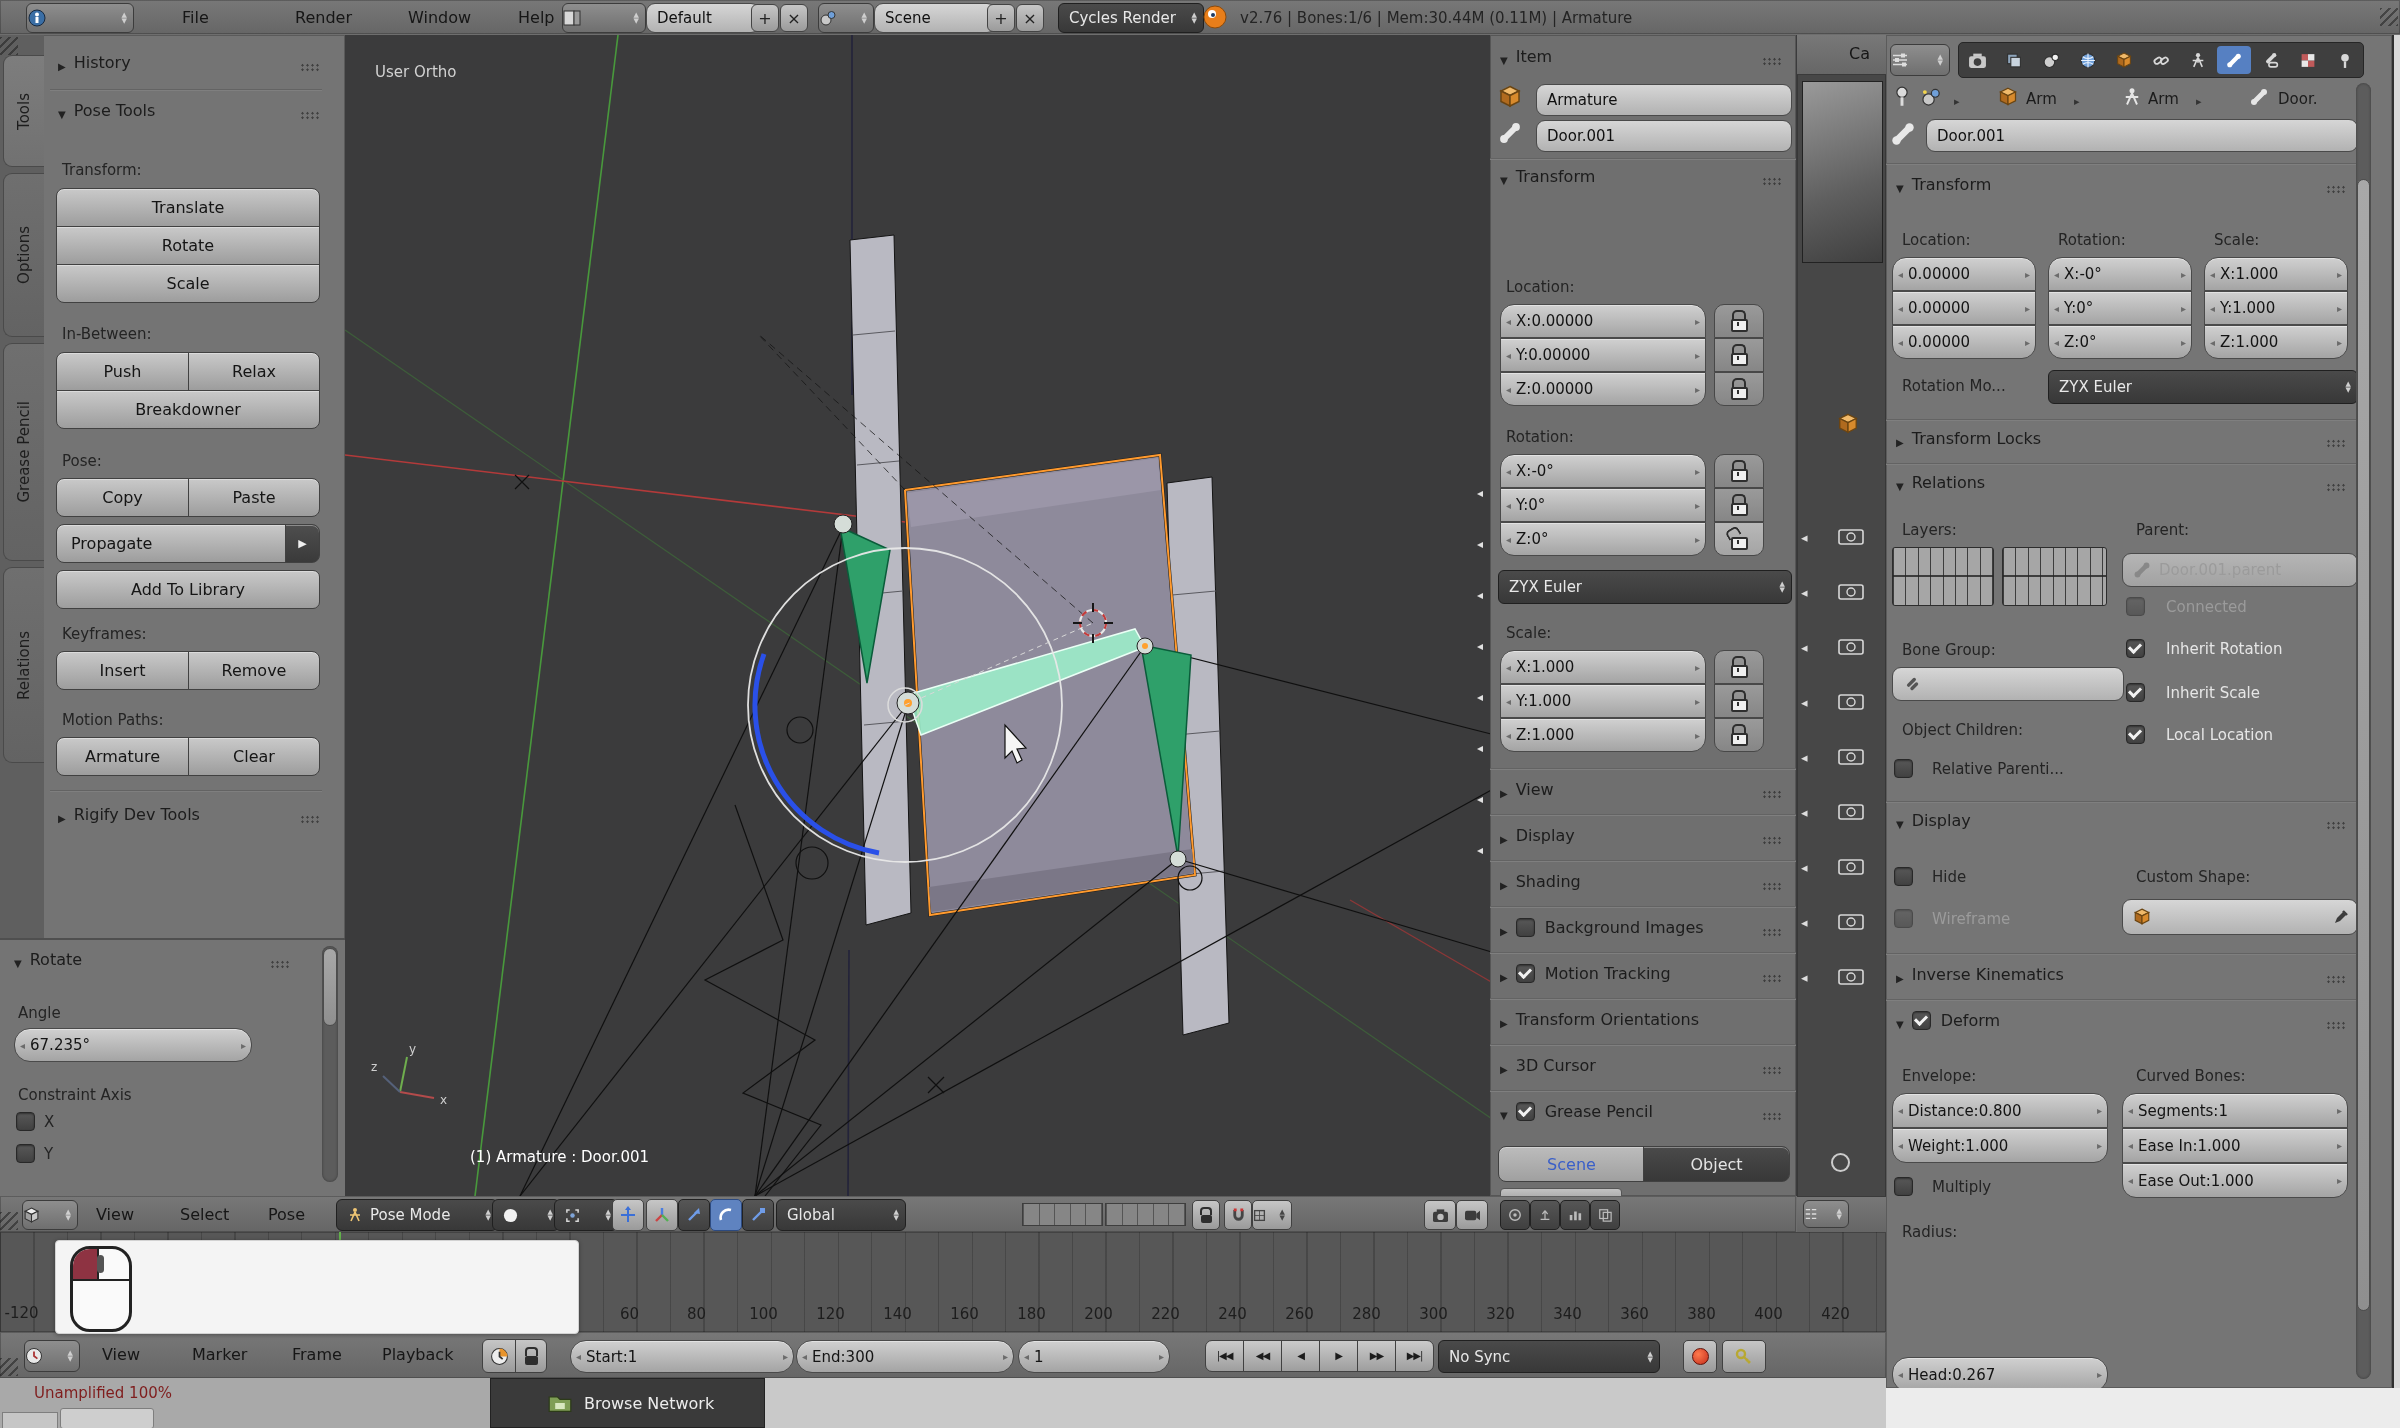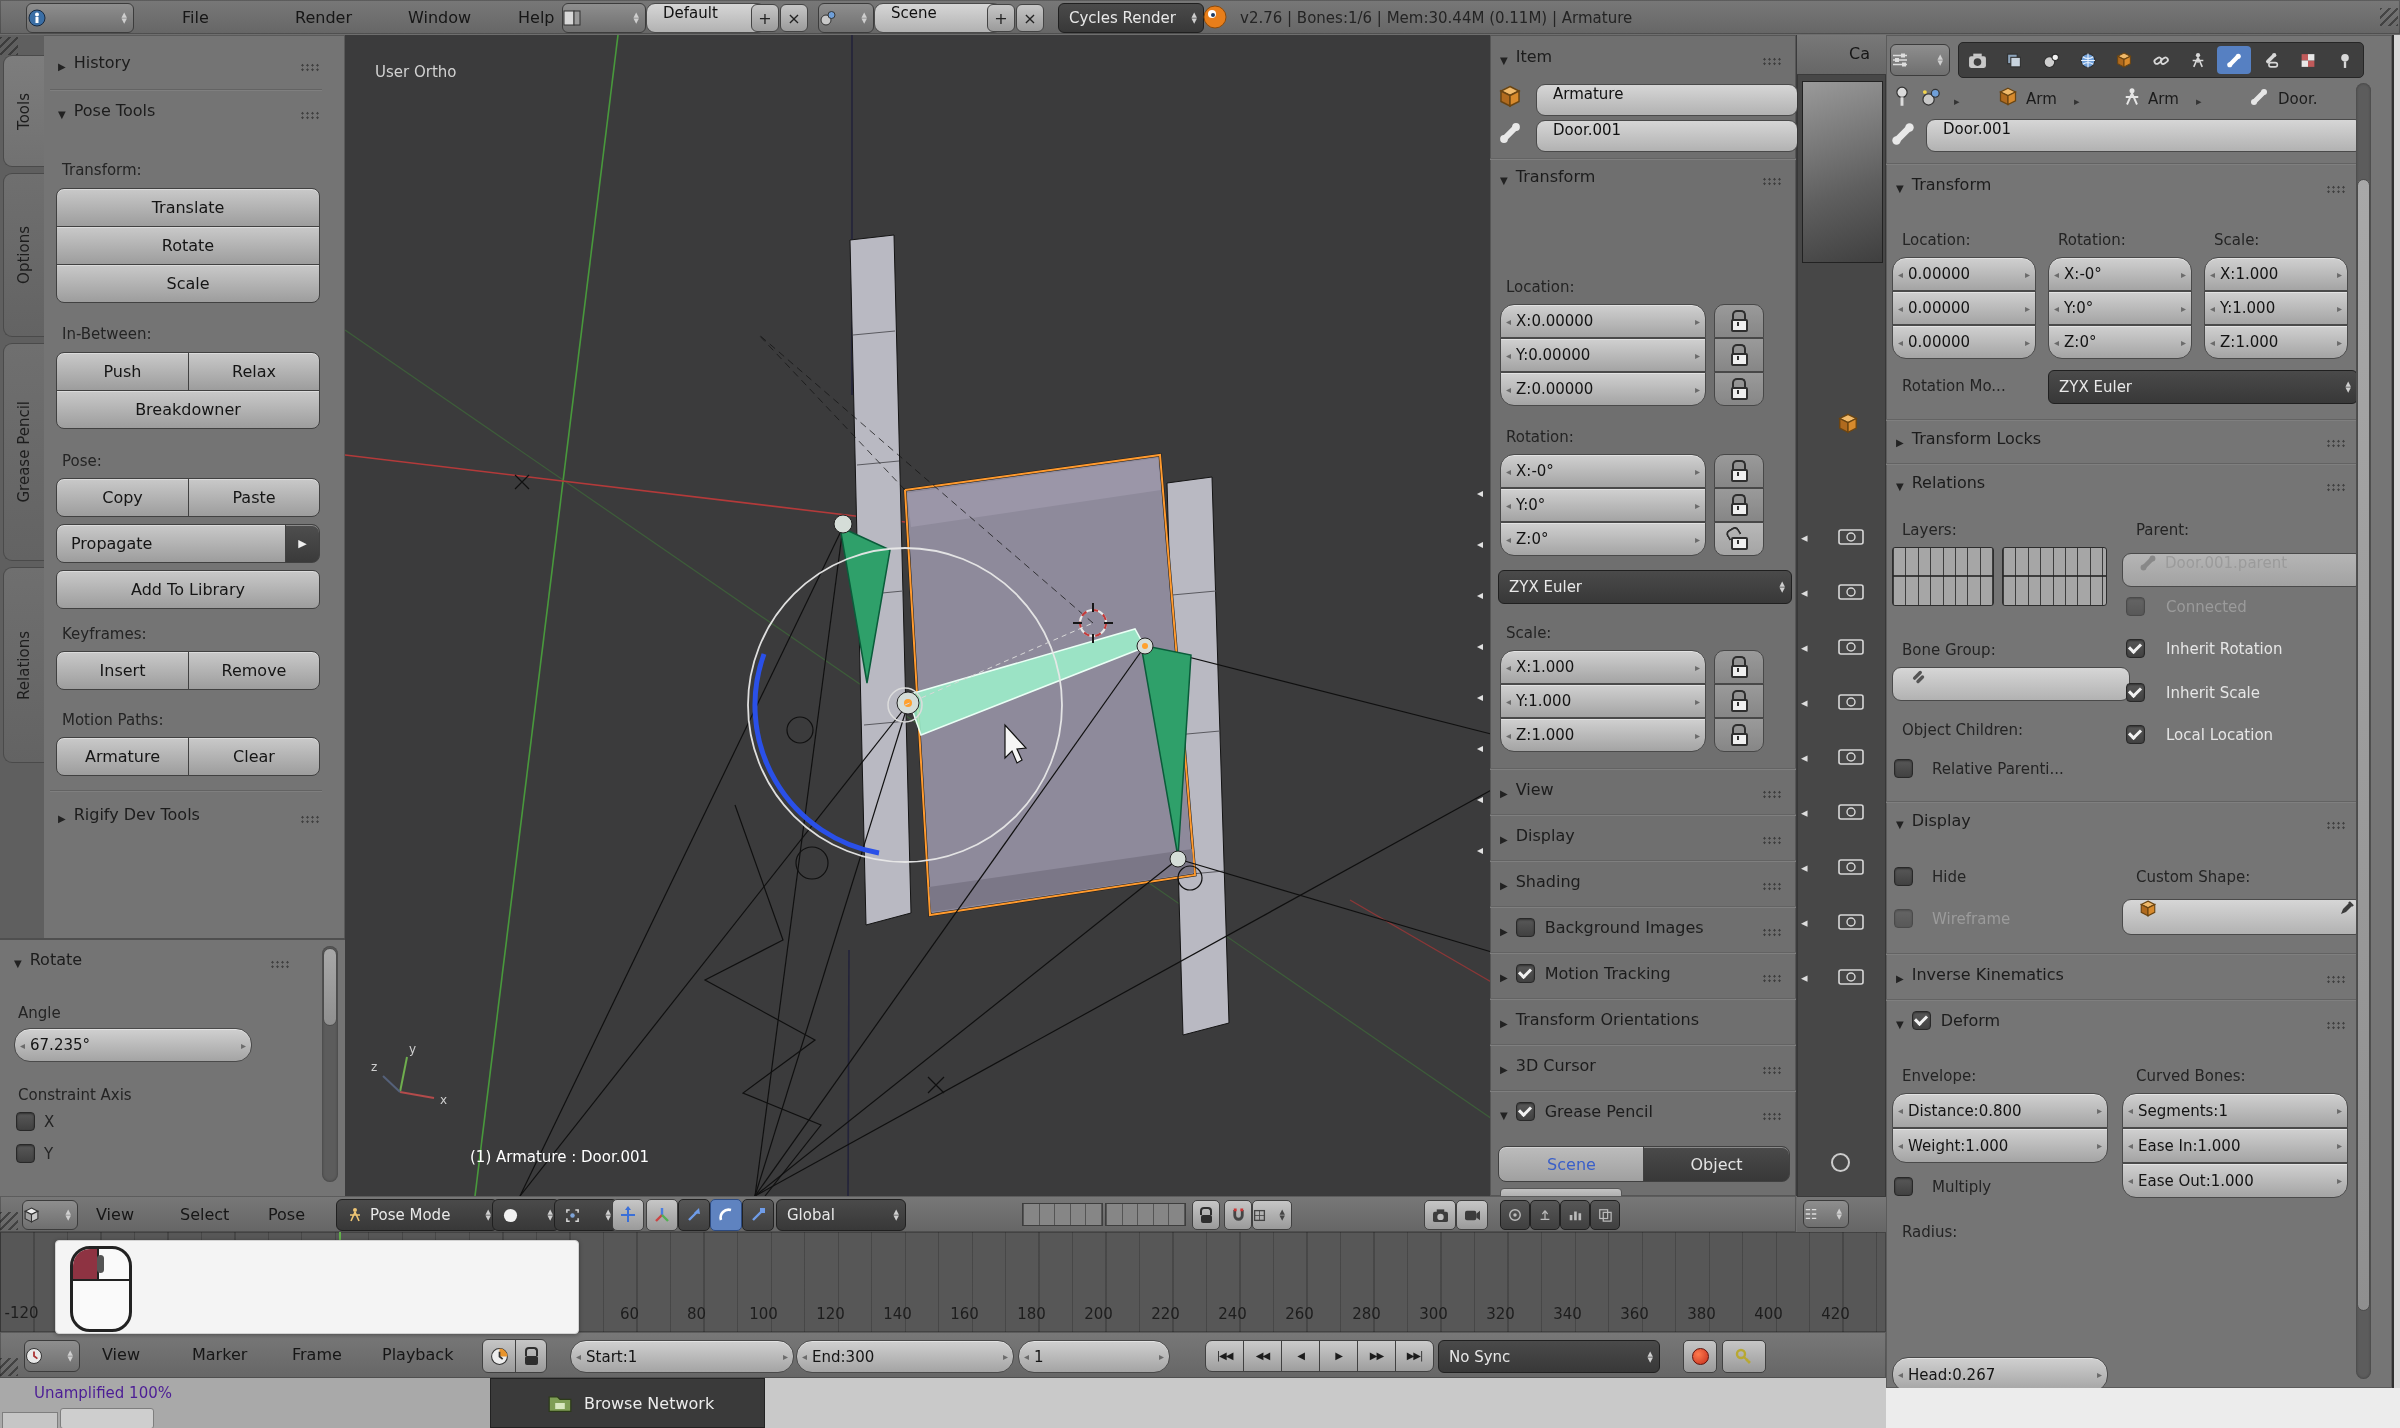--- a/index.html
+++ b/index.html
@@ -32,22 +32,22 @@
   .pill{position:absolute;display:flex;align-items:center;background:linear-gradient(#d0d0d0,#a4a4a4);
         border:1px solid #4a4a4a;border-radius:16px;font-size:15px;color:#141414;
         box-shadow:inset 0 1px 0 rgba(255,255,255,.4)}
   .pill::before{content:"◂";font-size:10px;color:#6b6b6b;padding:0 5px}
   .pill::after{content:"▸";font-size:10px;color:#6b6b6b;padding:0 5px}
   .pill .lab{white-space:pre}
   .pill .val{flex:1;text-align:left;white-space:pre}
   .pill .valr{flex:1;text-align:left;white-space:pre}
   .rT{border-radius:14px 14px 0 0}.rM{border-radius:0}.rB{border-radius:0 0 14px 14px}
   
-  .tf{position:absolute;display:flex;background:linear-gradient(#d6d6d6,#b2b2b2);
-      border:1px solid #4a4a4a;border-radius:9px;font-size:15px;color:#101010;padding-left:16px;white-space:nowrap}
+  .tf{position:absolute;display:flex;align-items:center;background:linear-gradient(#d6d6d6,#b2b2b2);
+      border:1px solid #4a4a4a;border-radius:9px;font-size:15px;color:#101010;padding-left:10px;white-space:nowrap}
   
   .dd{position:absolute;display:flex;align-items:center;background:linear-gradient(#4a4a4a,#383838);
       border:1px solid #202020;border-radius:6px;color:#e8e8e8;font-size:15px;padding-left:10px;white-space:nowrap}
   .ud{margin-left:auto;display:flex;flex-direction:column;align-items:center;font-size:7px;line-height:6px;
       color:#cfcfcf;padding:0 6px}
   .ud::before{content:"▲"}.ud::after{content:"▼"}
   
   .edbtn{position:absolute;display:flex;align-items:center;justify-content:center;gap:3px;
          background:linear-gradient(#8e8e8e,#6f6f6f);border:1px solid #3c3c3c;border-radius:6px}
   
@@ -1016,21 +1016,21 @@
     </div>
     <div class="iconbtn" style="left:1722px;top:8px;width:42px;height:31px">
       <svg width="18" height="18" viewBox="0 0 18 18">
           <circle cx="6" cy="6" r="4" fill="none" stroke="#b8a832" stroke-width="2.4"></circle>
           <path d="M9 9l6 6M13 15l2-2M11 13l2-2" stroke="#b8a832" stroke-width="2.2"></path>
         </svg>
     </div>
   </div>
 
   <div class="abs" style="left:0;top:1378px;width:490px;height:50px;background:#a9a9a9">
-    <span class="abs" style="left:34px;top:6px;font-size:15px;color:#4c1d95">Unamplified 100%</span>
+    <span class="abs" style="left:34px;top:6px;font-size:15px;color:#7f1d1d">Unamplified 100%</span>
     <div class="abs" style="left:2px;top:34px;width:54px;height:15px;background:#c6c6c6;border:1px solid #7e7e7e"></div>
     <div class="abs" style="left:60px;top:30px;width:92px;height:19px;background:#cecece;border:1px solid #7e7e7e;border-radius:3px"></div>
   </div>
   <div class="abs flex" style="left:490px;top:1378px;width:275px;height:50px;background:#3a3a3a;box-shadow:inset 0 0 0 1px #222">
     <svg width="24" height="20" viewBox="0 0 20 16" style="margin-left:58px">
       <path d="M1 3h7l2 2h9v10H1z" fill="#7f9e56" stroke="#2c3a18"></path>
         <rect x="6" y="8" width="8" height="5" fill="#d8e8c0"></rect>
     </svg>
     <span style="color:#ececec;font-size:16px;margin-left:12px">Browse Network</span>
   </div>

